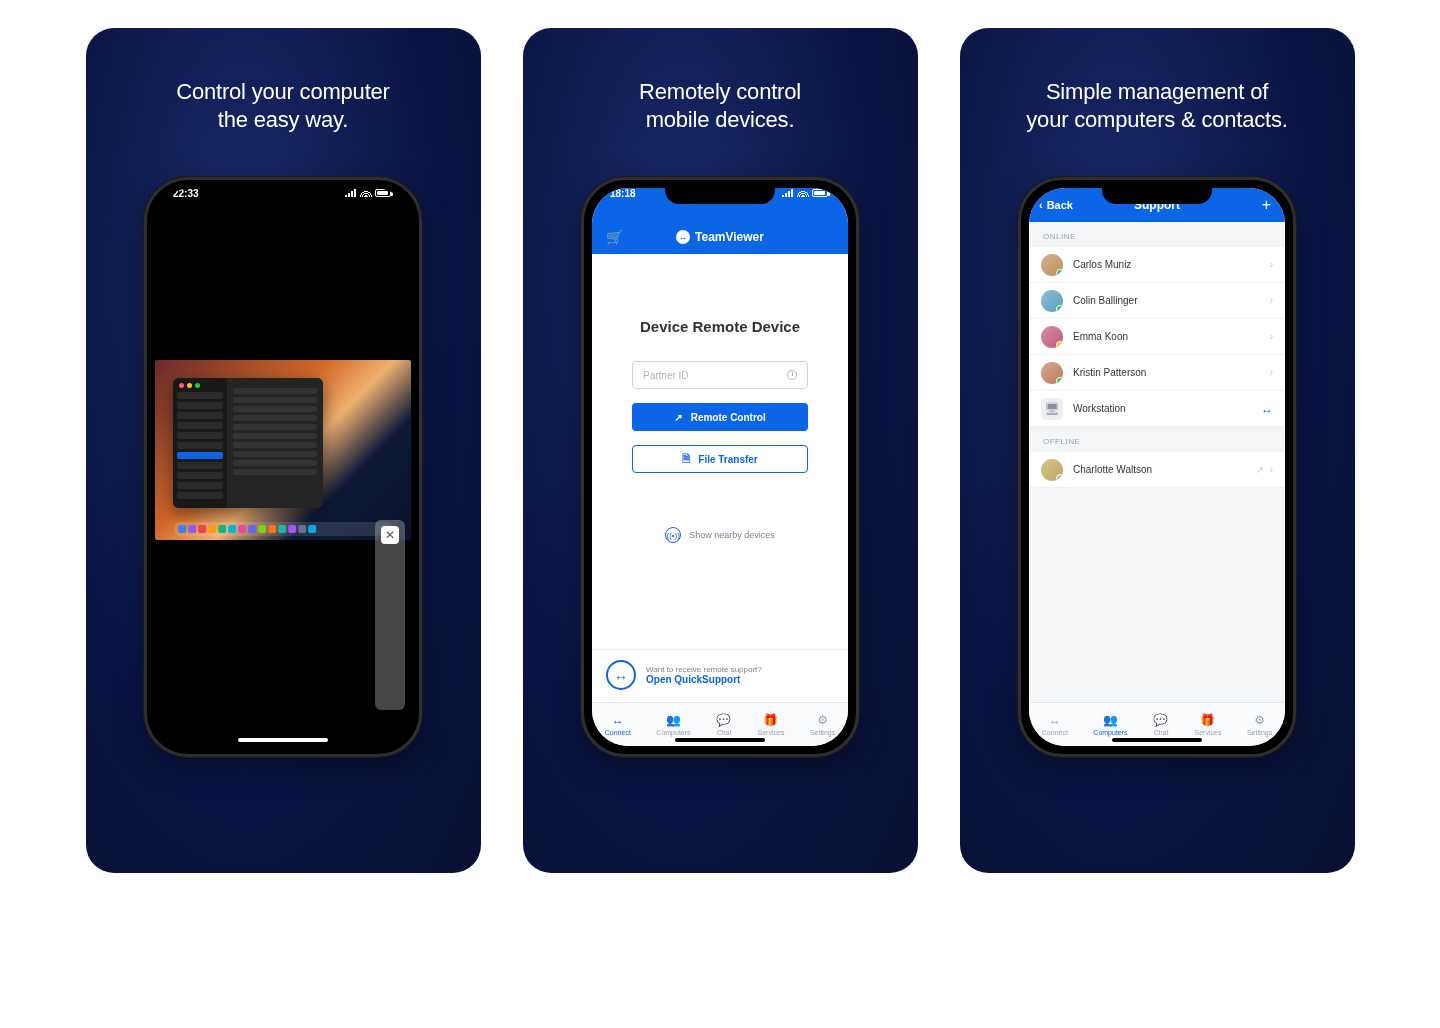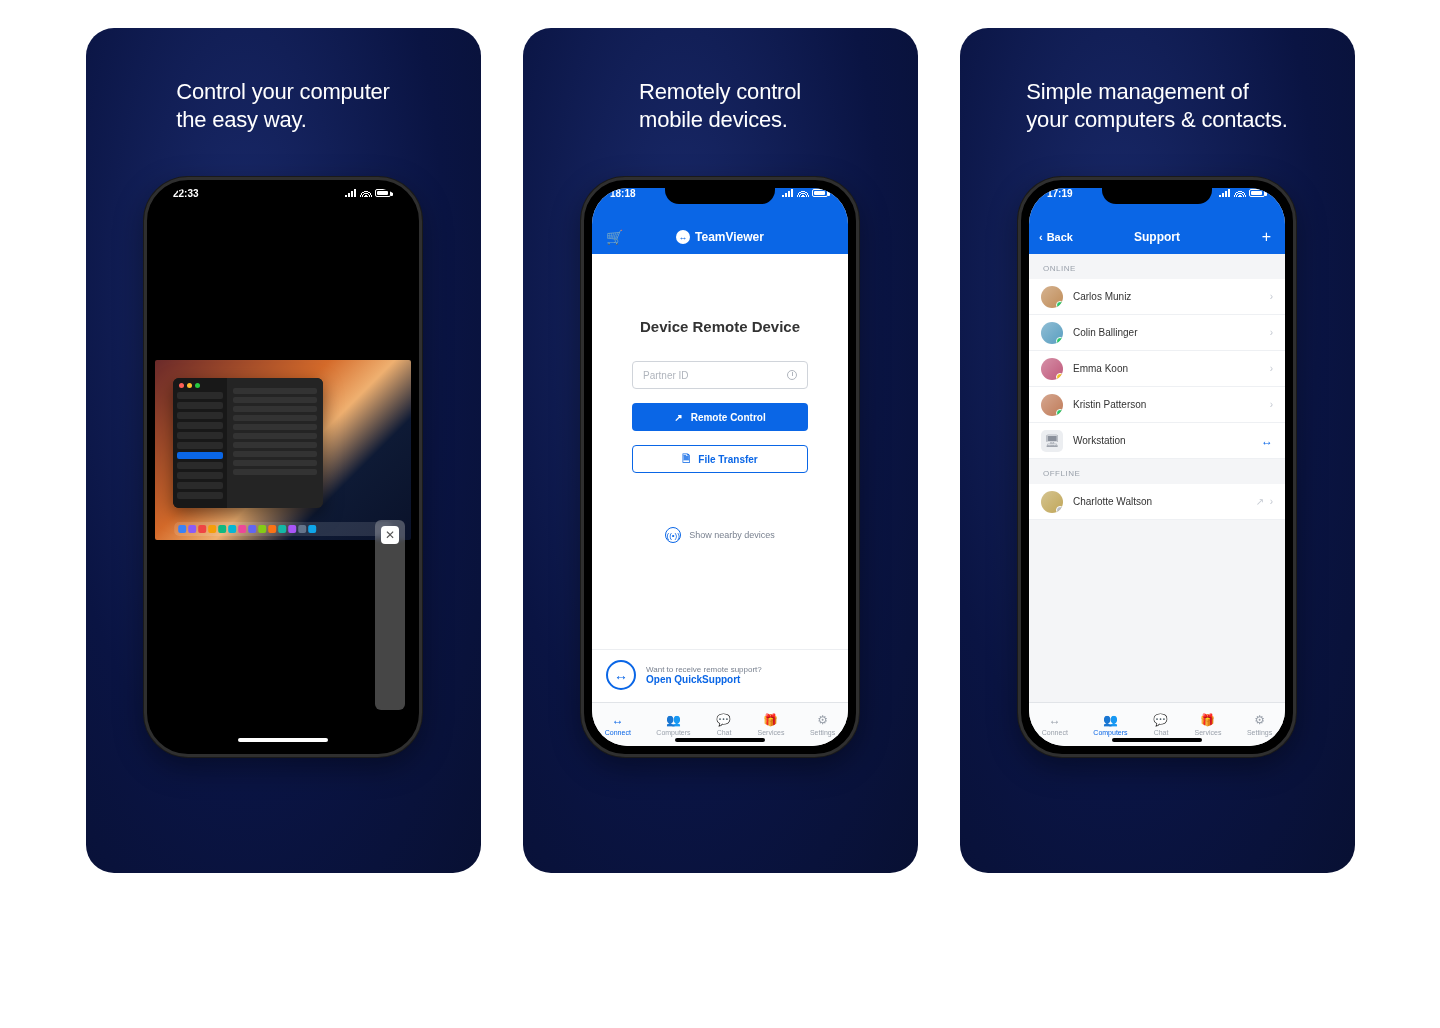--- a/index.html
+++ b/index.html
@@ -24,21 +24,21 @@
     position: relative;
     overflow: hidden;
     display: flex;
     flex-direction: column;
     align-items: center;
   }
   .card-title {
     color: #fff;
     font-size: 22px;
     font-weight: 500;
-    text-align: left;
+    text-align: center;
     line-height: 1.25;
     margin-top: 50px;
     letter-spacing: -0.2px;
   }
   
   .phone {
     margin-top: 44px;
     width: 278px;
     height: 580px;
     background: #000;
@@ -356,28 +356,20 @@
       </div>
     </div>
   </div>
 
   <div class="card">
     <div class="card-title" style="white-space: pre-line;">Simple management of
 your computers &amp; contacts.</div>
     <div class="phone white">
       <div class="notch"></div>
       <div class="phone-screen">
-        <div class="status-bar blue-sb">
-          <span style="white-space: pre-line;">17:19</span>
-          <span class="right">
-            <span class="sig-icon"></span>
-            <span class="wifi-icon"></span>
-            <span class="bat-icon"></span>
-          </span>
-        </div>
         <div class="sup-topbar">
           <span class="back">
             <span>‹</span>
             <span style="white-space: pre-line;">Back</span>
           </span>
           <span style="white-space: pre-line;">Support</span>
           <span class="plus">+</span>
         </div>
         <div class="list-body">
           <div class="sec-lbl" style="white-space: pre-line;">ONLINE</div>

